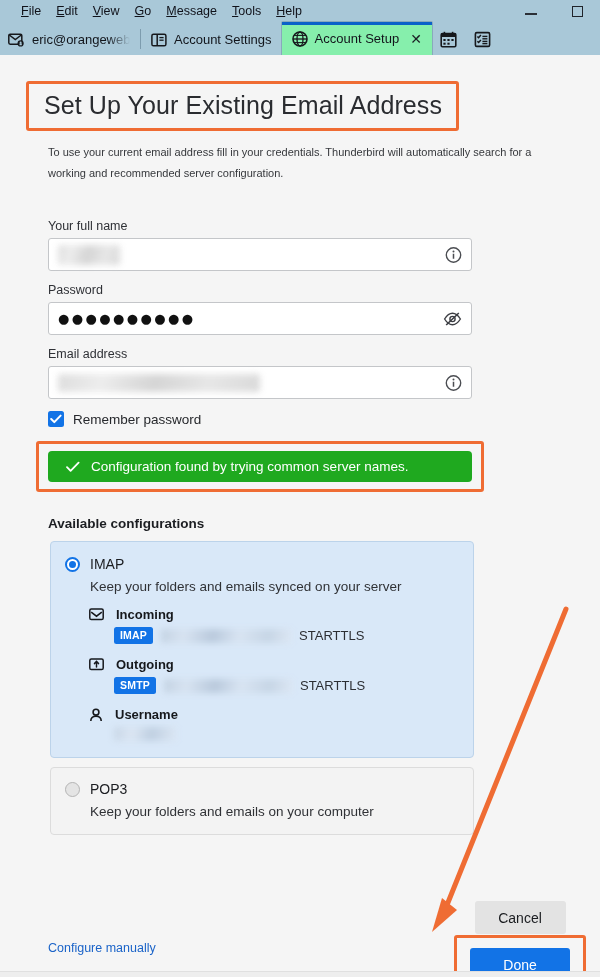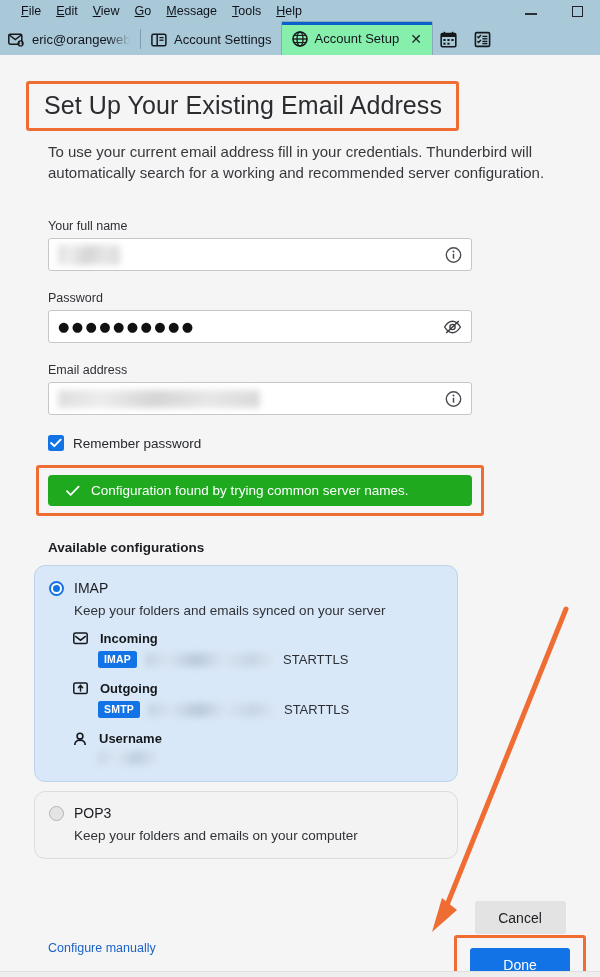--- a/index.html
+++ b/index.html
@@ -70,26 +70,26 @@
     font-size: 25px; font-weight: 400; color: #2a2c30;
     letter-spacing: .1px; padding: 8px 13px 9px 14px;
   }
   .hl-box {
     position: absolute; border: 3px solid #ef6c33; border-radius: 3px;
     pointer-events: none;
   }
   .hl-title { left: -4px; top: -2px; right: -4px; bottom: -2px; }
 
   .desc {
-    margin-top: 13px; font-size: 15px; color: #36383c;
+    margin-top: 13px; font-size: 11px; color: #36383c;
     line-height: 20.5px; max-width: 530px; padding-left: 18px;
   }
 
   .form { margin-top: 36px; padding-left: 18px; }
-  .field { margin-bottom: 20px; }
+  .field { margin-bottom: 12px; }
   .field-label { font-size: 12.5px; color: #2f3136; margin-bottom: 5px; }
   .input {
     height: 33px; background: #fff; border: 1px solid #c4c6c9; border-radius: 3px;
     display: flex; align-items: center; padding: 0 8px 0 9px; width: 424px;
     position: relative;
   }
   .blur {
     background: linear-gradient(105deg,#dcdcdc 0%,#ececec 22%,#d3d3d3 48%,#e6e6e6 74%,#d8d8d8 100%);
     filter: blur(3.1px); border-radius: 2px; opacity: .95;
   }
@@ -114,21 +114,21 @@
     display: flex; align-items: center; gap: 11px; padding-left: 18px;
     color: #fff; font-size: 13.5px;
   }
   .hl-notif { left: -12px; top: -10px; right: -12px; bottom: -10px; }
 
   
   .section-title {
     margin: 34px 0 10px 18px; font-size: 13.5px; font-weight: bold; color: #1c1e22;
   }
   .cfg {
-    margin-left: 4px; width: 424px; border-radius: 11px;
+    margin-left: 20px; width: 424px; border-radius: 4px;
     border: 1px solid #bcd3ea; background: #d9e8f8; padding: 14px 0 16px 0;
   }
   .cfg.pop {
     background: #f3f3f3; border: 1px solid #dcdcdc; margin-top: 9px;
     padding: 13px 0 15px 0;
   }
   .cfg-head { display: flex; align-items: center; gap: 10px; padding-left: 14px; }
   .radio { width: 15px; height: 15px; border-radius: 50%; border: 2px solid #1273e6;
            background: #fff; display: flex; align-items: center; justify-content: center; }
   .radio .dot { width: 7px; height: 7px; border-radius: 50%; background: #1273e6; }

